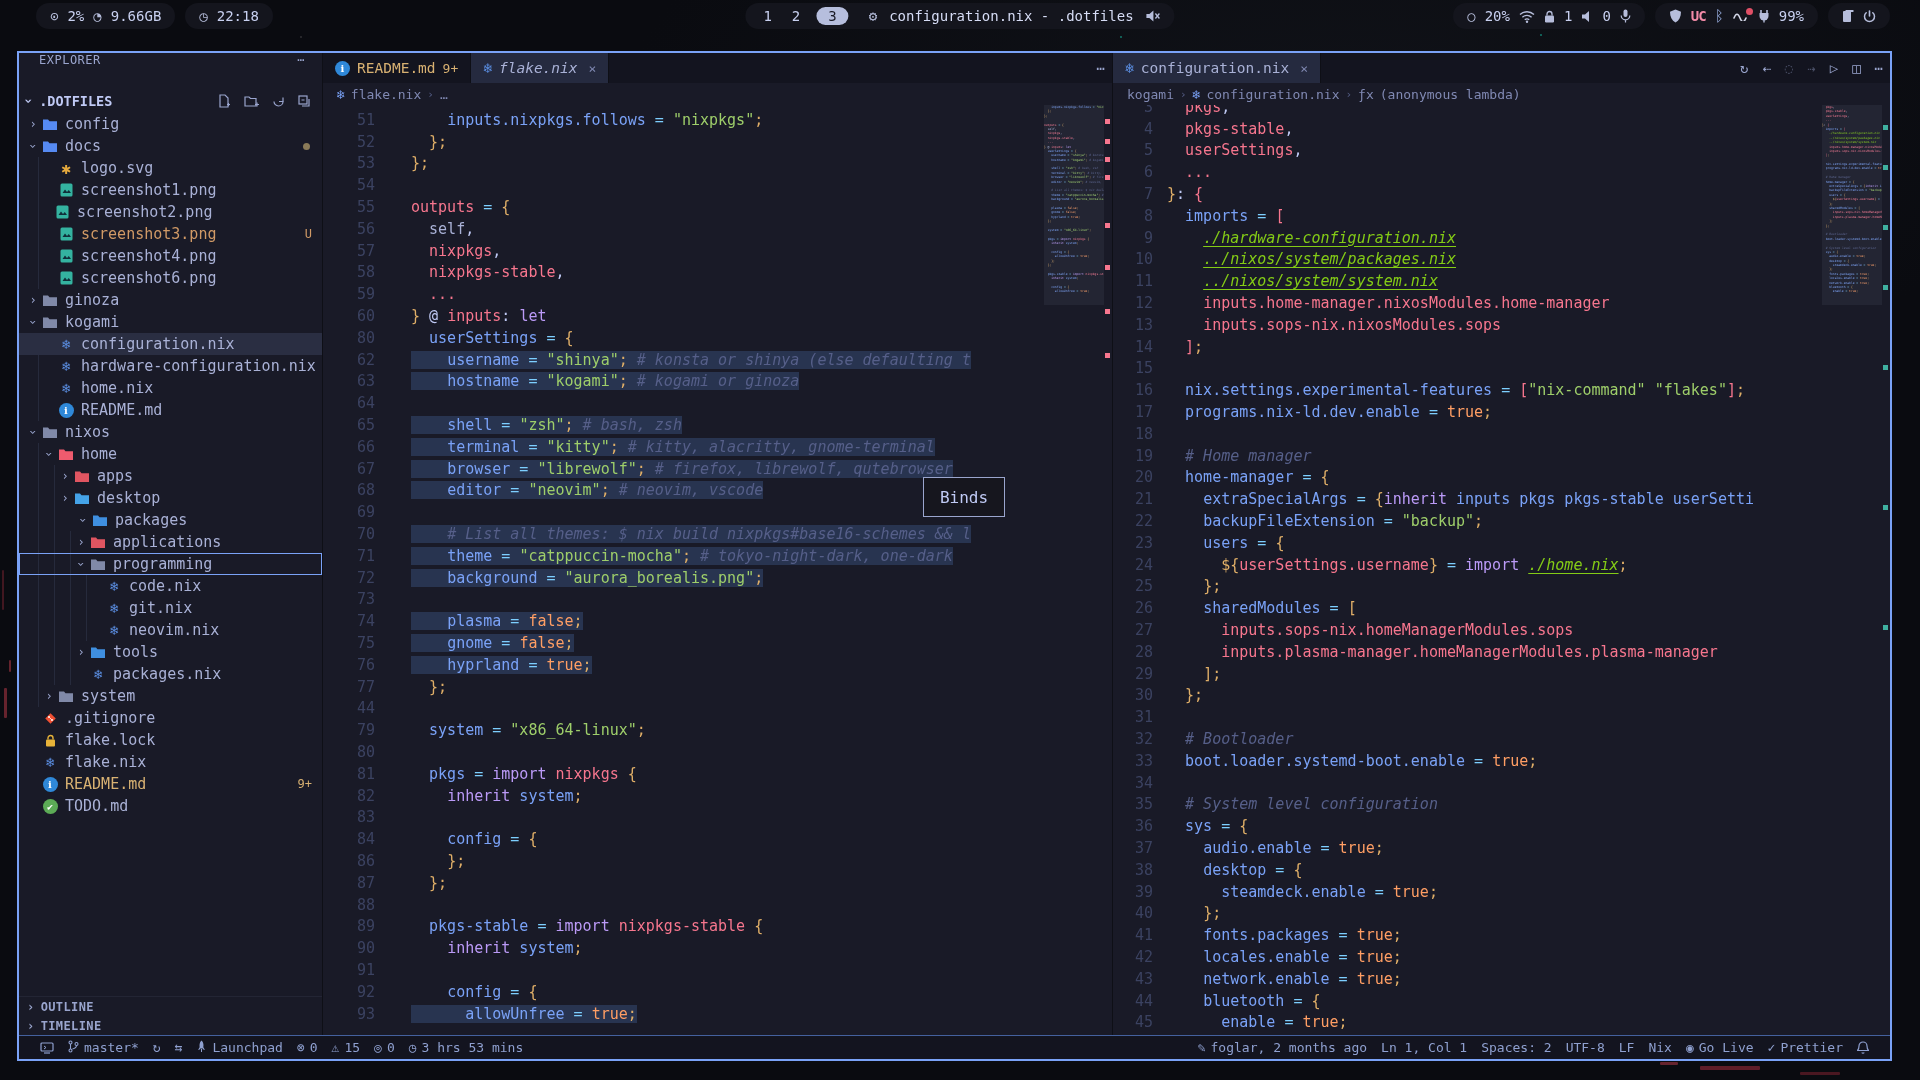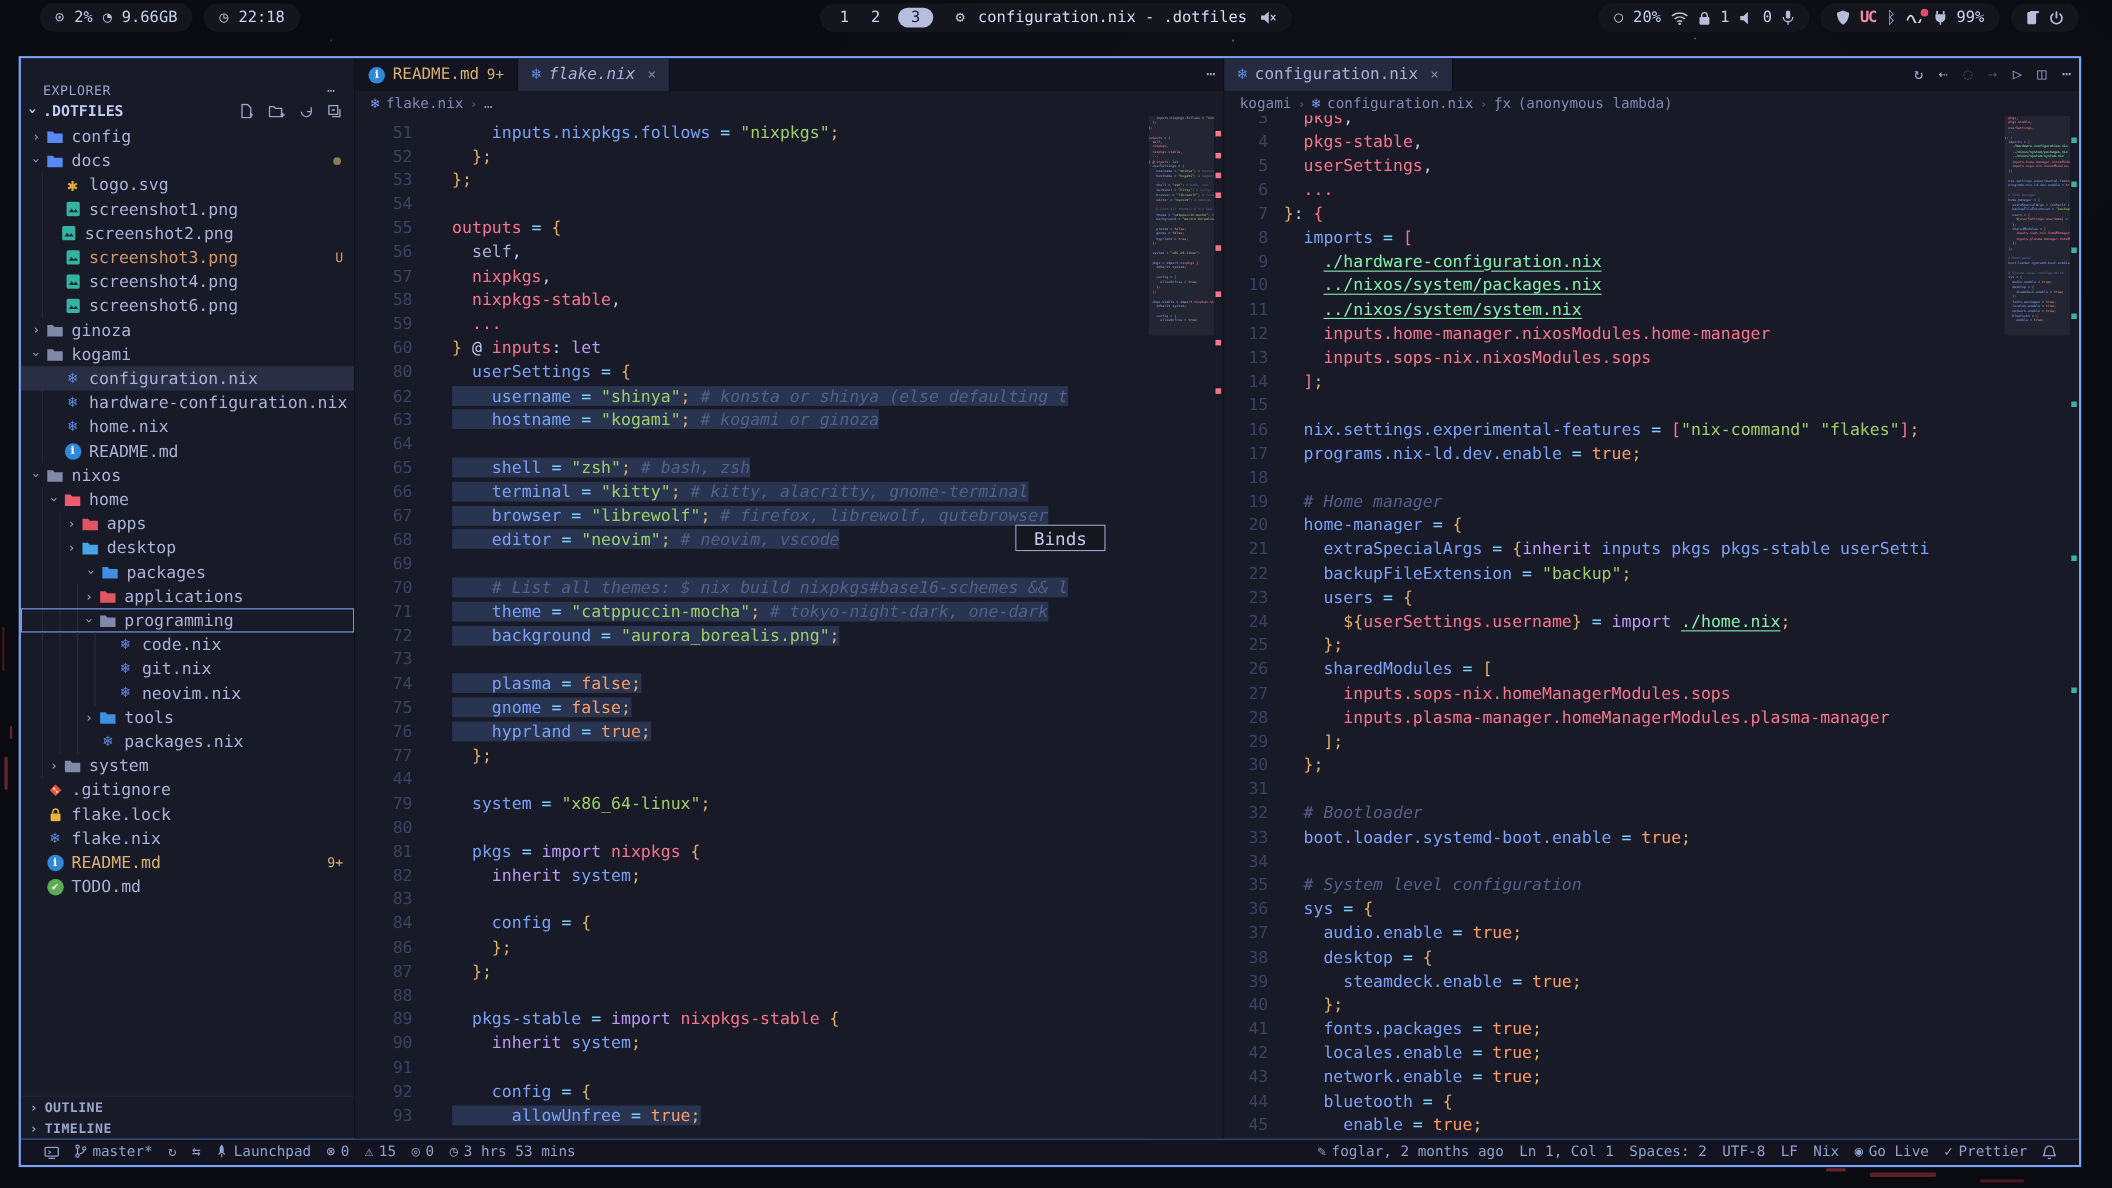--- a/index.html
+++ b/index.html
@@ -31,21 +31,21 @@
   .bt { color:#a8c0f8; font-size:15px; }
   svg.wicon { display:block; }
   
   #vscode { position:absolute; left:17px; top:51px; width:1875px; height:1010px;
     border:2px solid #7aa2f7; background:#191a27; display:flex; flex-direction:column;
     overflow:hidden; }
   #vs-main { flex:1; display:flex; min-height:0; }
   
   #sidebar { width:304px; background:#191a27; border-right:1px solid #0e0f16;
     display:flex; flex-direction:column; font-size:15px; color:#a9b1d6; }
-  #explorer-head { height:36px; display:flex; align-items:flex-end; padding:0 14px 0 20px;
+  #explorer-head { height:36px; display:flex; align-items:flex-start; padding:0 14px 0 20px;
     font-size:12px; letter-spacing:.5px; color:#9aa5ce; }
   #explorer-head .sp { flex:1; }
   #root-row { height:24px; display:flex; align-items:center; gap:6px; padding:0 8px 0 6px;
     font-weight:bold; color:#c0caf5; font-size:13.5px; }
   #root-row .sp { flex:1; }
   .hact { color:#9aa5ce; padding:0 3px; cursor:pointer; display:flex; align-items:center; }
   #tree { flex:1; overflow:hidden; }
   .trow { height:22px; display:flex; align-items:center; white-space:nowrap;
     position:relative; cursor:pointer; }
   .trow .chev { width:16px; text-align:center; color:#9aa5ce; font-size:12px; flex:none; }
@@ -89,21 +89,21 @@
   #group-left .ln { width:52px; padding-right:0; margin-right:36px; }
   #group-right .ln { width:40px; margin-right:14px; }
   .ltext { position:relative; }
   .selbg { background:#283450; }
   .selstub { display:inline-block; width:30px; height:100%; background:#283450; }
   .ind { color:#c0caf5; } .at { color:#7aa2f7; } .pk { color:#f7768e; }
   .kw { color:#bb9af7; } .st { color:#9ece6a; } .bo { color:#ff9e64; }
   .cm { color:#565f89; font-style:italic; } .pu { color:#e0af68; }
   .op { color:#7dcfff; } .wh { color:#c0caf5; }
   .pb { color:#f7768e; } .dm { color:#a9b1d6; }
-  .lk { color:#86efac; text-decoration:underline; text-underline-offset:3px; }
+  .lk { color:#84cc16; text-decoration:underline; text-underline-offset:3px;font-style:italic; }
   .minimap { position:absolute; top:0; right:8px; width:60px; bottom:0;
     background:#191a27; overflow:hidden; font-size:3px; line-height:4.4px;
     white-space:pre; z-index:2; }
   .minimap .mline { height:4.4px; overflow:hidden; }
   .mm-slider { position:absolute; left:0; right:0; top:0; background:#c0caf510; }
   .scrollcol { position:absolute; right:0; top:0; width:8px; bottom:0;
     background:#191a27; z-index:3; }
   .smark { position:absolute; left:1px; width:5px; height:5px; background:#f7768e; }
   .overlay-binds { position:absolute; z-index:6; background:#16161e;
     border:1px solid #9aa5ce; color:#c0caf5; font-size:16px; display:flex;
@@ -632,21 +632,21 @@
         <div class="scrollcol">
             <div class="smark" style="top: 14px;"></div>
             <div class="smark" style="top: 34px;"></div>
             <div class="smark" style="top: 52px;"></div>
             <div class="smark" style="top: 70px;"></div>
             <div class="smark" style="top: 118px;"></div>
             <div class="smark" style="top: 160px;"></div>
             <div class="smark" style="top: 204px;"></div>
             <div class="smark" style="top: 248px;"></div>
           </div>
-        <div class="overlay-binds" style="left:600px; top:372px; width:82px; height:24px;">
+        <div class="overlay-binds" style="left:600px; top:372px; width:82px; height:40px;">
           <span>Binds</span>
         </div>
       </div>
     </div>
 
     <div id="group-right" class="egroup">
       <div class="tabbar" id="tabbar-right">
           <div class="tab active">
             <span><span style="color:#5a8de0;">❄</span></span>
             <span>configuration.nix</span>

